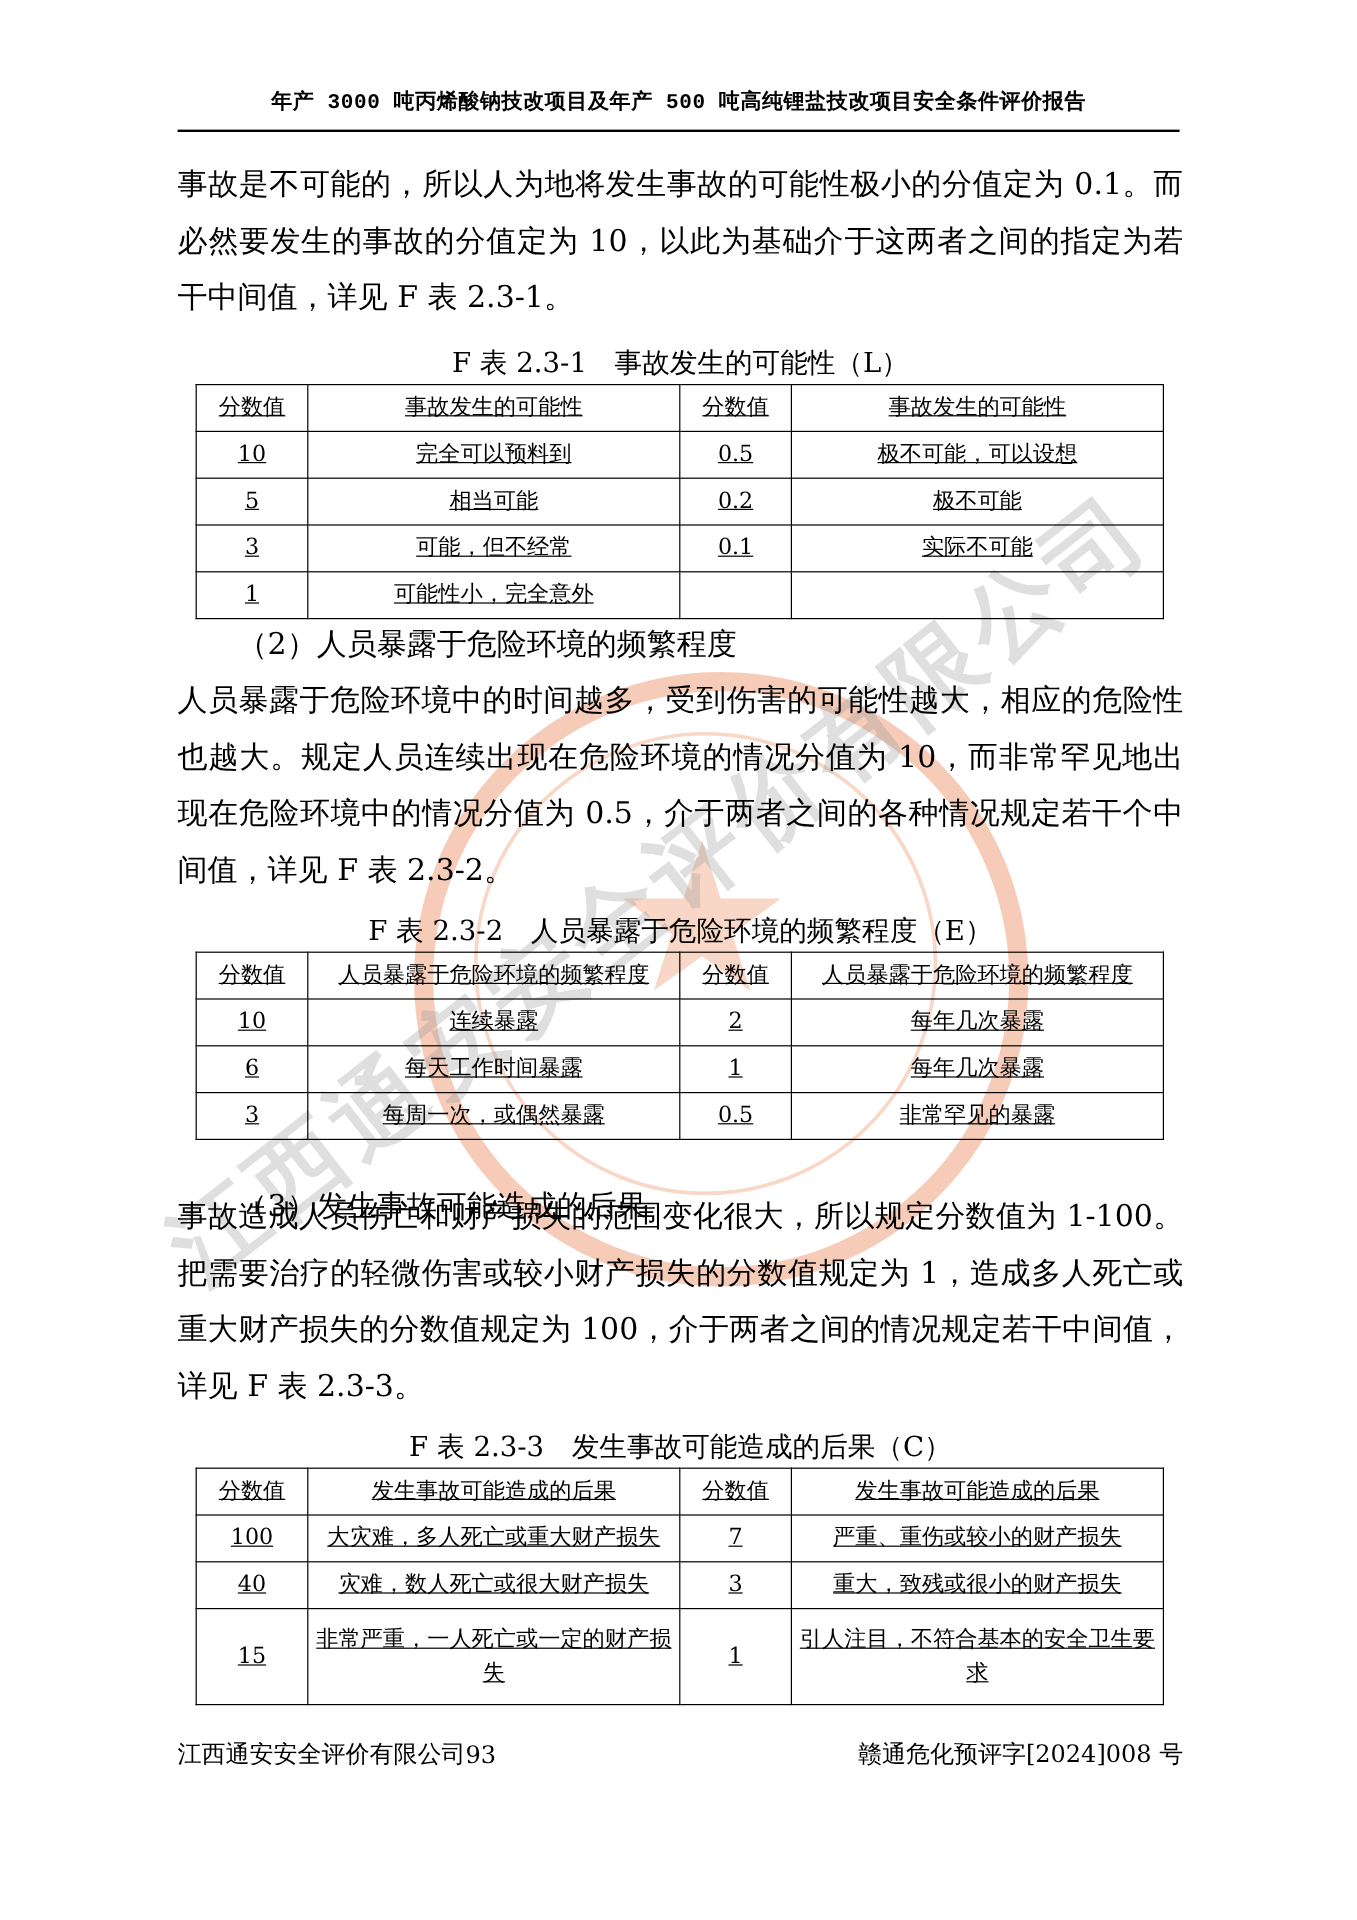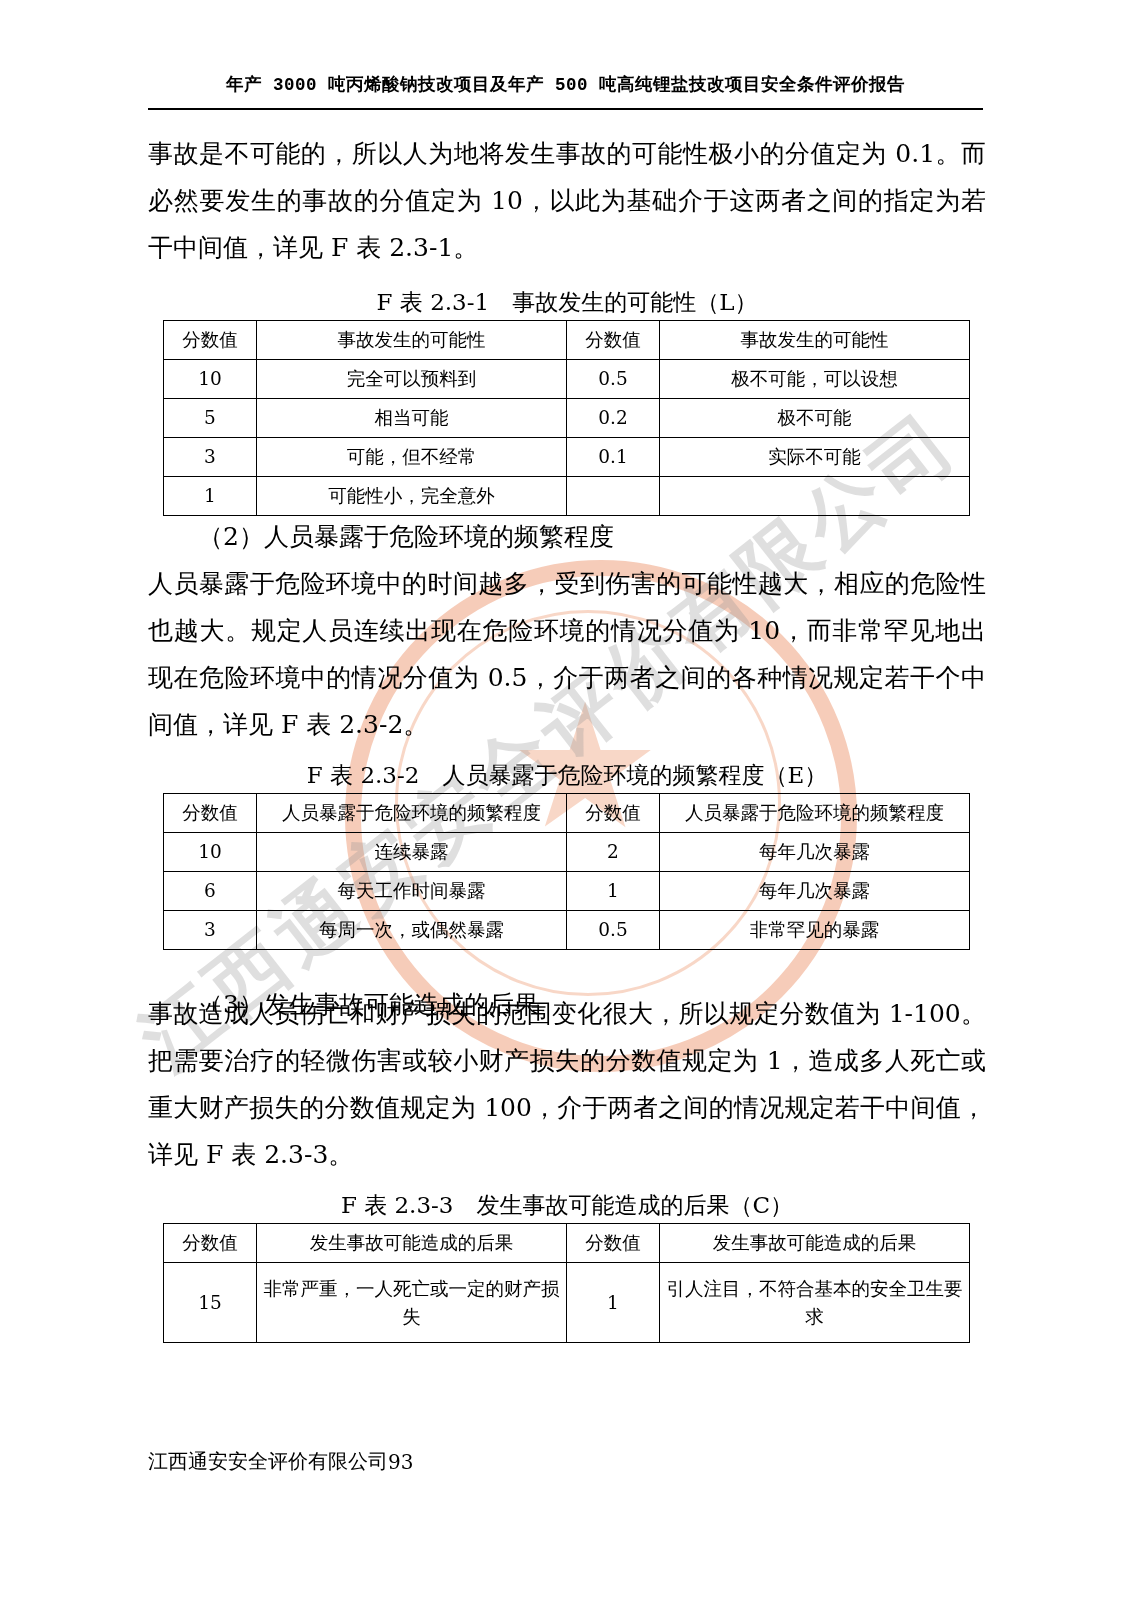--- a/index.html
+++ b/index.html
@@ -127,20 +127,21 @@
     table-layout: fixed;
     font-size: 18.5px;
   }
   table.doc td, table.doc th {
     border: 1.4px solid #000;
     text-align: center;
     vertical-align: middle;
     font-weight: normal;
     padding: 5px 4px;
     line-height: 28px;
+    text-decoration: underline;
   }
   .num { font-family: "DejaVu Serif", "Liberation Serif", serif; }
   .footer {
     position: absolute;
     top: 1448px;
     left: 148px;
     width: 838px;
     font-size: 20px;
     display: flex;
     justify-content: space-between;
@@ -265,28 +266,41 @@
       </colgroup>
       <thead>
         <tr>
           <th>分数值</th>
           <th>发生事故可能造成的后果</th>
           <th>分数值</th>
           <th>发生事故可能造成的后果</th>
         </tr>
       </thead>
       <tbody>
+        <tr>
+          <td class="num">100</td>
+          <td>大灾难，多人死亡或重大财产损失</td>
+          <td class="num">7</td>
+          <td>严重、重伤或较小的财产损失</td>
+        </tr>
+        <tr>
+          <td class="num">40</td>
+          <td>灾难，数人死亡或很大财产损失</td>
+          <td class="num">3</td>
+          <td>重大，致残或很小的财产损失</td>
+        </tr>
         <tr style="height:80px;">
           <td class="num">15</td>
           <td>非常严重，一人死亡或一定的财产损失</td>
           <td class="num">1</td>
           <td>引人注目，不符合基本的安全卫生要求</td>
         </tr>
       </tbody>
     </table>
 
     <div class="footer">
       <span>江西通安安全评价有限公司</span>
       <span class="footer-center">93</span>
+      <span>赣通危化预评字[2024]008 号</span>
     </div>
 
   </div>
 </div>
 
 </body></html>

